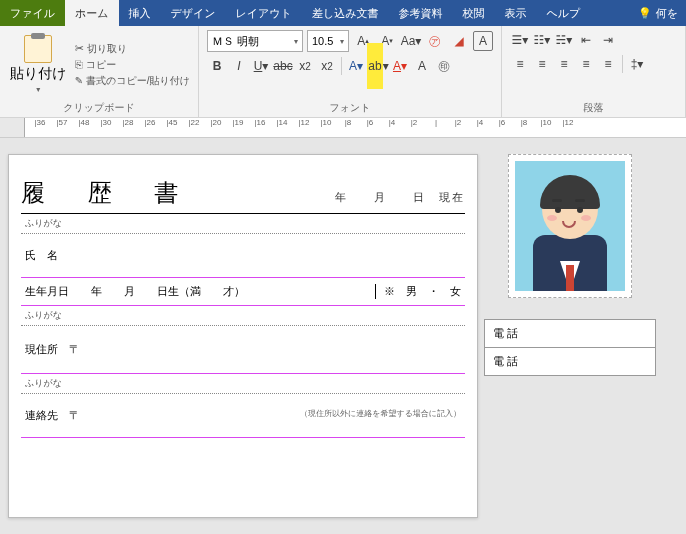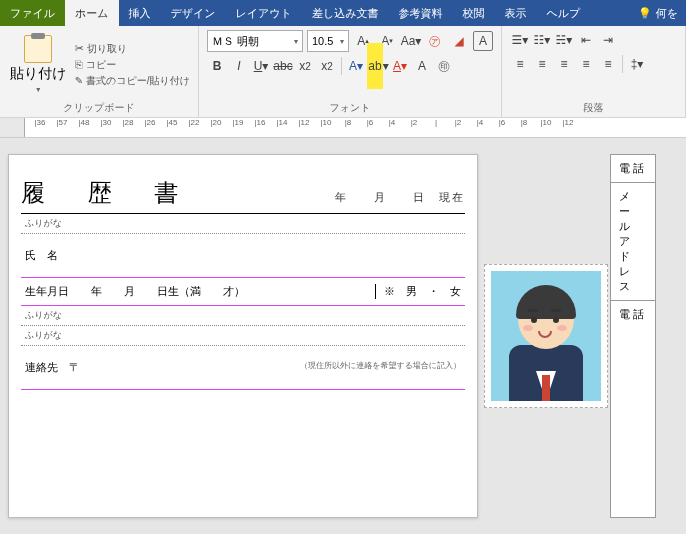--- a/index.html
+++ b/index.html
@@ -35,21 +35,21 @@
 .page{background:#fff;border:1px solid #bbb;box-shadow:0 1px 3px rgba(0,0,0,.15)}
 .main{width:470px;padding:22px 12px 12px;font-family:"MS Mincho",serif}
 .title-row{display:flex;align-items:baseline;border-bottom:1.5px solid #000;padding-bottom:4px;margin-bottom:0}
 .rtitle{font-size:24px;letter-spacing:18px;font-weight:400}
 .date{font-size:11px;margin-left:auto;letter-spacing:2px;color:#333}
 .rrow{border-bottom:1px solid #d946ef;padding:6px 4px;font-size:11px}
 .rrow.sm{font-size:9px;color:#555;padding:3px 4px;border-bottom:1px dotted #888}
 .rrow.db{display:flex;align-items:flex-start;gap:6px}
 .birth{display:flex;gap:22px;align-items:center}
 .note{font-size:8px;color:#666;margin-left:auto}
-.side{width:172px;display:flex;flex-direction:row;gap:2px}
+.side{width:172px;display:flex;flex-direction:column;gap:21px}
 .photo-wrap{border:1px dashed #aaa;padding:6px;background:#fff;align-self:center}
 .photo{width:110px;height:130px;background:#8fd4e8;display:flex;align-items:flex-end;justify-content:center;overflow:hidden}
 .person{width:90px;height:120px;position:relative}
 .head{width:56px;height:60px;background:#f8d9b8;border-radius:50%;position:absolute;left:17px;top:8px}
 .hair{width:60px;height:34px;background:#3a3a3a;border-radius:30px 30px 4px 4px;position:absolute;left:15px;top:4px}
 .eye{width:6px;height:6px;background:#333;border-radius:50%;position:absolute;top:36px}
 .eye.l{left:30px}.eye.r{left:52px}
 .brow{width:10px;height:3px;background:#333;border-radius:2px;position:absolute;top:28px}
 .brow.l{left:27px}.brow.r{left:50px}
 .mouth{width:14px;height:7px;border:2px solid #a55;border-top:none;border-radius:0 0 10px 10px;position:absolute;top:50px;left:37px}
@@ -219,20 +219,21 @@
       <span class="birth">
           <span>生年月日</span>
           <span>年</span>
           <span>月</span>
           <span>日生（満</span>
           <span>才）</span>
         </span>
       <span style="border-left:1px solid #000;padding-left:8px;margin-left:auto">※　男　・　女</span>
     </div>
     <div class="rrow sm">ふりがな</div>
+    <div class="rrow" style="padding:16px 4px">現住所　〒</div>
     <div class="rrow sm">ふりがな</div>
     <div class="rrow db" style="padding:14px 4px">
       <span>連絡先　〒</span>
         <span class="note">（現住所以外に連絡を希望する場合に記入）</span>
     </div>
   </div>
 
   <div class="side">
     <div class="photo-wrap">
       <div class="photo">
@@ -247,17 +248,16 @@
           <div class="eye l"></div>
             <div class="eye r"></div>
           <div class="blush l"></div>
             <div class="blush r"></div>
           <div class="mouth"></div>
         </div>
       </div>
     </div>
     <div class="contact">
       <div class="crow">電話</div>
-      <div class="crow">メールアドレス</div>
       <div class="crow">電話</div>
     </div>
   </div>
 </div>
 
 </body></html>

